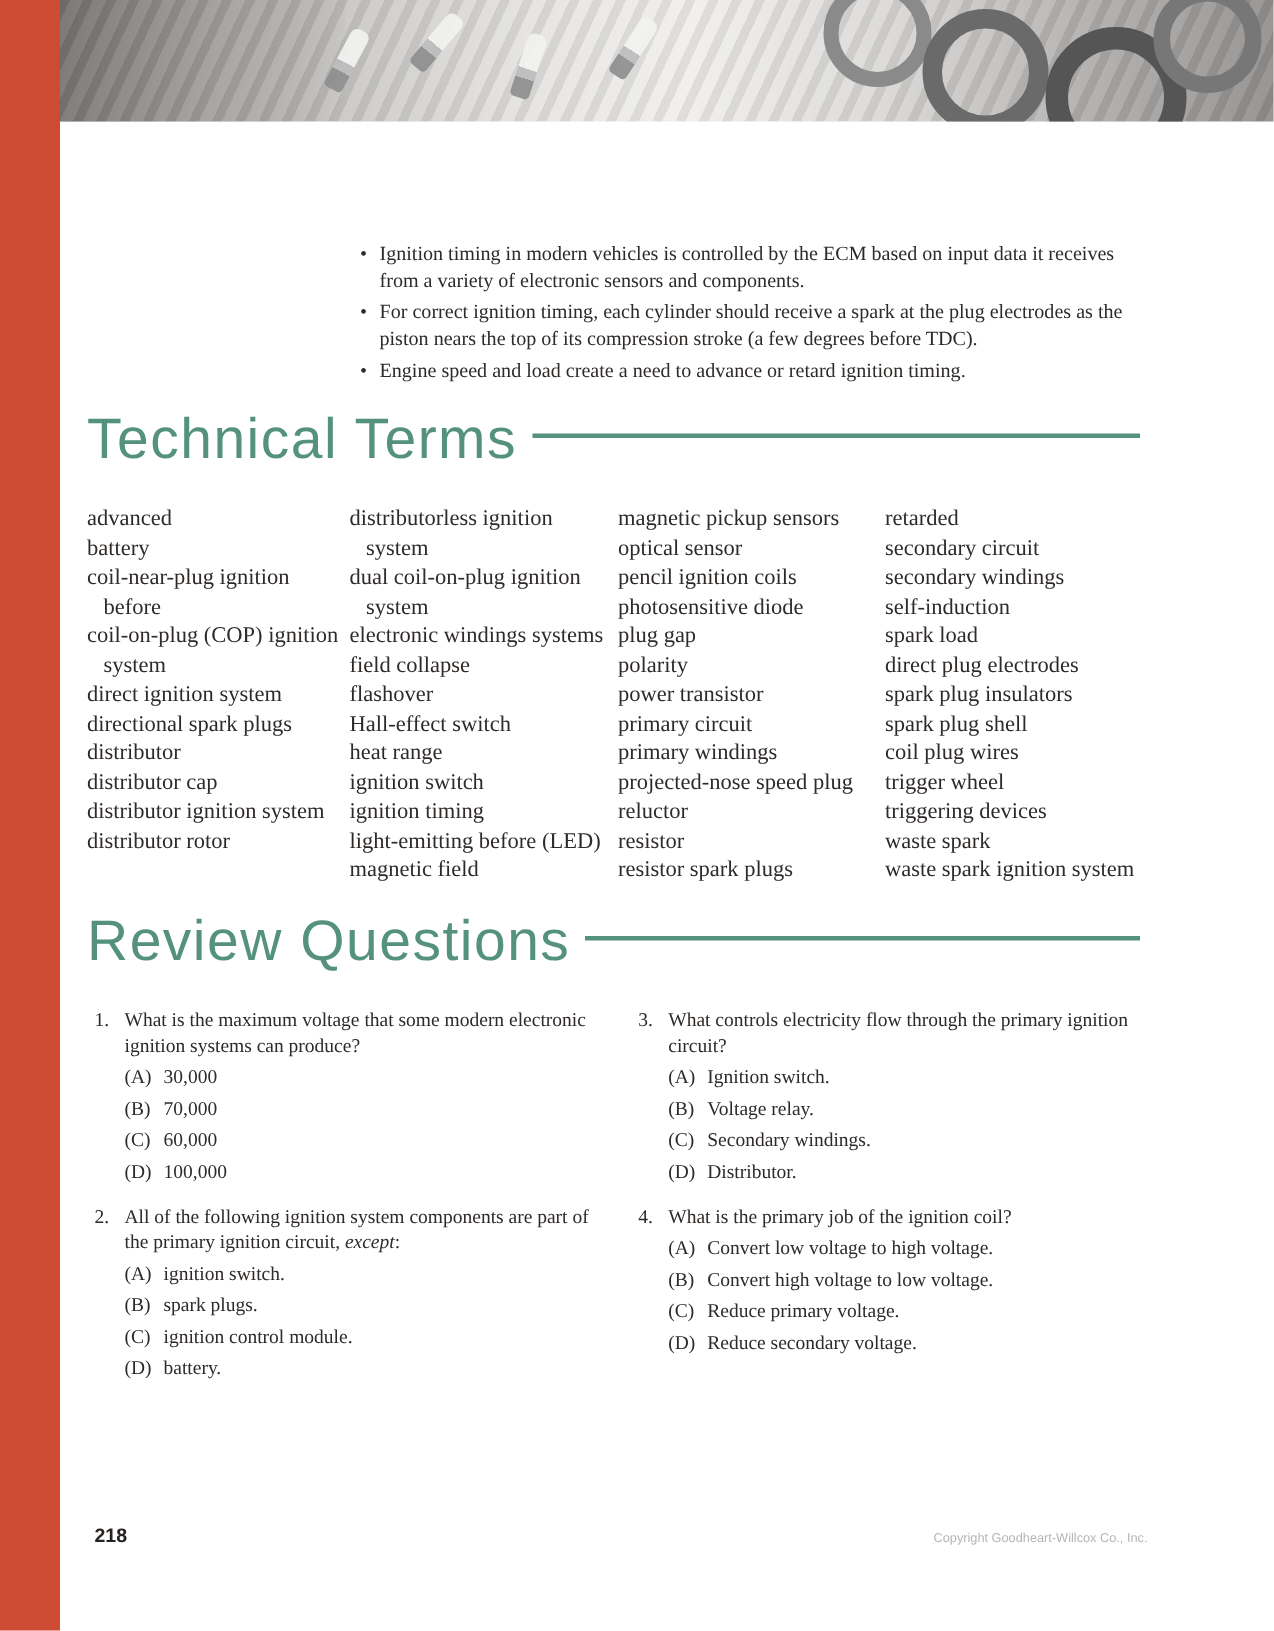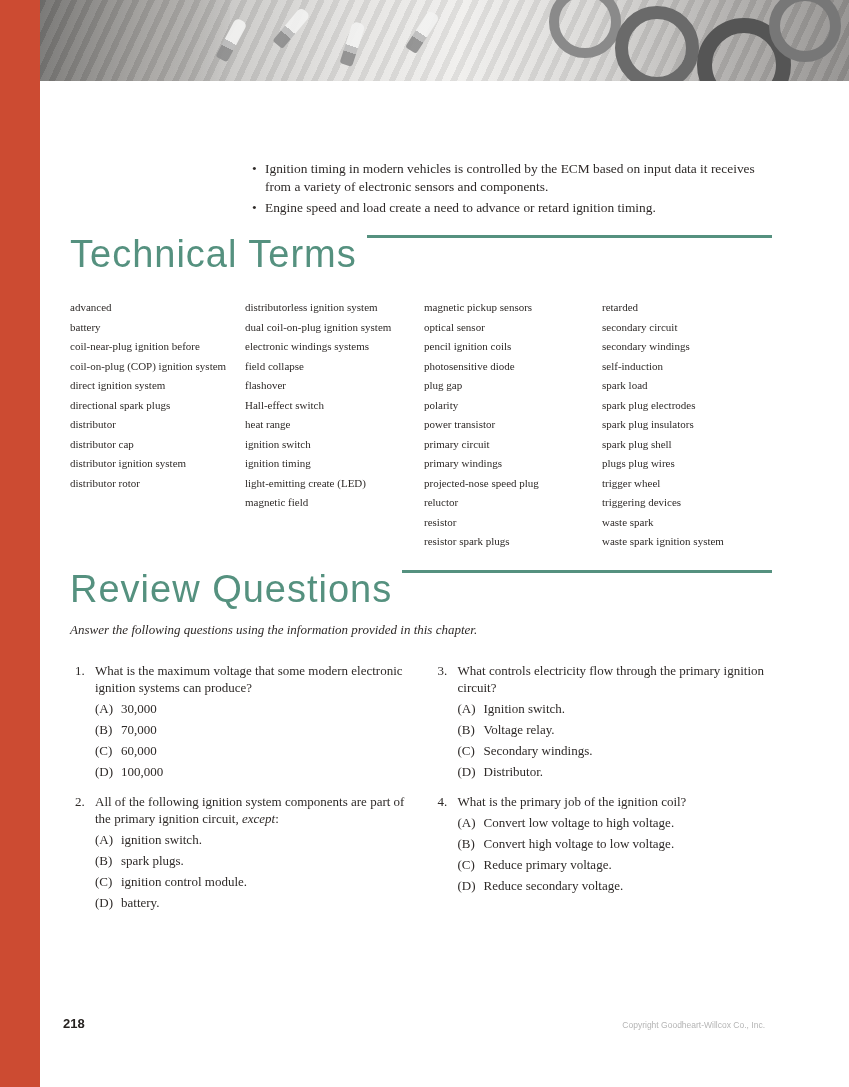--- a/index.html
+++ b/index.html
@@ -23,32 +23,32 @@
   .plug1{left:185px;top:18px;transform:rotate(28deg);}
   .plug2{left:245px;top:6px;transform:rotate(40deg);}
   .plug3{left:306px;top:22px;transform:rotate(18deg);}
   .plug4{left:376px;top:10px;transform:rotate(33deg);}
   .ring{position:absolute;border-radius:50%;}
   .ring1{right:150px;top:6px;width:58px;height:58px;border:13px solid #6a6a6a;}
   .ring2{right:58px;top:18px;width:64px;height:64px;border:15px solid #555555;}
   .ring3{right:228px;top:-14px;width:52px;height:52px;border:10px solid #8a8a8a;}
   .ring4{right:8px;top:-10px;width:50px;height:50px;border:11px solid #777777;}
   
-  .content{position:absolute;left:70px;top:81px;width:702px;}
+  .content{position:absolute;left:58px;top:81px;width:702px;}
   .summary-list{list-style:none;margin:79px 0 0 182px;padding:0;width:520px;
     font-size:13.4px;line-height:18px;}
   .summary-list li{position:relative;padding-left:13px;margin-bottom:3px;}
   .summary-list li::before{content:"\2022";position:absolute;left:0;top:0;}
-  .section-heading{display:flex;align-items:flex-start;margin-top:18px;}
+  .section-heading{display:flex;align-items:center;margin-top:18px;}
   .section-heading .title{
     font-family:"Liberation Sans", sans-serif;font-weight:400;letter-spacing:1px;
     font-size:38px;line-height:38px;color:#55917f;white-space:nowrap;}
   .section-heading .rule{flex:1;border-bottom:3px solid #55917f;margin-left:10px;margin-bottom:5px;}
   .terms-grid{display:grid;grid-template-columns:175px 179px 178px 170px;margin-top:25px;}
-  .term{font-size:11px;line-height:19.5px;padding-left:11px;text-indent:-11px;}
+  .term{font-size:15px;line-height:19.5px;padding-left:11px;text-indent:-11px;}
   .section-heading.review{}
   .instruction{font-style:italic;font-size:13px;line-height:16px;margin-top:14px;}
   .questions{display:flex;gap:28px;margin-top:24px;padding-left:5px;}
   .q-col{width:336px;font-size:13px;line-height:17px;}
   .question{margin-bottom:13px;}
   .q-head{display:flex;}
   .q-num{flex:0 0 20px;}
   .q-text{flex:1;}
   .choice{display:flex;margin-left:20px;margin-top:4px;}
   .choice-label{flex:0 0 26px;}
@@ -77,20 +77,21 @@
     <div class="ring ring3"></div>
     <div class="ring ring1"></div>
     <div class="ring ring2"></div>
     <div class="ring ring4"></div>
   </div>
 
   <div class="content">
 
     <ul class="summary-list">
         <li>Ignition timing in modern vehicles is controlled by the ECM based on input data it receives from a variety of electronic sensors and components.</li>
+        <li>For correct ignition timing, each cylinder should receive a spark at the plug electrodes as the piston nears the top of its compression stroke (a few degrees before TDC).</li>
         <li>Engine speed and load create a need to advance or retard ignition timing.</li>
       </ul>
 
     <div class="section-heading">
       <span class="title">Technical Terms</span>
       <span class="rule"></span>
     </div>
 
     <div class="terms-grid">
         <div class="term-col">
@@ -108,21 +109,21 @@
         <div class="term-col">
           <div class="term">distributorless ignition system</div>
           <div class="term">dual coil-on-plug ignition system</div>
           <div class="term">electronic windings systems</div>
           <div class="term">field collapse</div>
           <div class="term">flashover</div>
           <div class="term">Hall-effect switch</div>
           <div class="term">heat range</div>
           <div class="term">ignition switch</div>
           <div class="term">ignition timing</div>
-          <div class="term">light-emitting create (LED)</div>
+          <div class="term">light-emitting before (LED)</div>
           <div class="term">magnetic field</div>
         </div>
         <div class="term-col">
           <div class="term">magnetic pickup sensors</div>
           <div class="term">optical sensor</div>
           <div class="term">pencil ignition coils</div>
           <div class="term">photosensitive diode</div>
           <div class="term">plug gap</div>
           <div class="term">polarity</div>
           <div class="term">power transistor</div>
@@ -132,37 +133,36 @@
           <div class="term">reluctor</div>
           <div class="term">resistor</div>
           <div class="term">resistor spark plugs</div>
         </div>
         <div class="term-col">
           <div class="term">retarded</div>
           <div class="term">secondary circuit</div>
           <div class="term">secondary windings</div>
           <div class="term">self-induction</div>
           <div class="term">spark load</div>
-          <div class="term">spark plug electrodes</div>
+          <div class="term">direct plug electrodes</div>
           <div class="term">spark plug insulators</div>
           <div class="term">spark plug shell</div>
-          <div class="term">plugs plug wires</div>
+          <div class="term">coil plug wires</div>
           <div class="term">trigger wheel</div>
           <div class="term">triggering devices</div>
           <div class="term">waste spark</div>
           <div class="term">waste spark ignition system</div>
         </div>
       </div>
 
     <div class="section-heading review">
       <span class="title">Review Questions</span>
       <span class="rule"></span>
     </div>
 
-    <div class="instruction">Answer the following questions using the information provided in this chapter.</div>
 
     <div class="questions">
         <div class="q-col">
           <div class="question">
             <div class="q-head">
               <span class="q-num">1.</span>
               <span class="q-text">What is the maximum voltage that some modern electronic ignition systems can produce?</span>
             </div>
             <div class="choice">
               <span class="choice-label">(A)</span>

